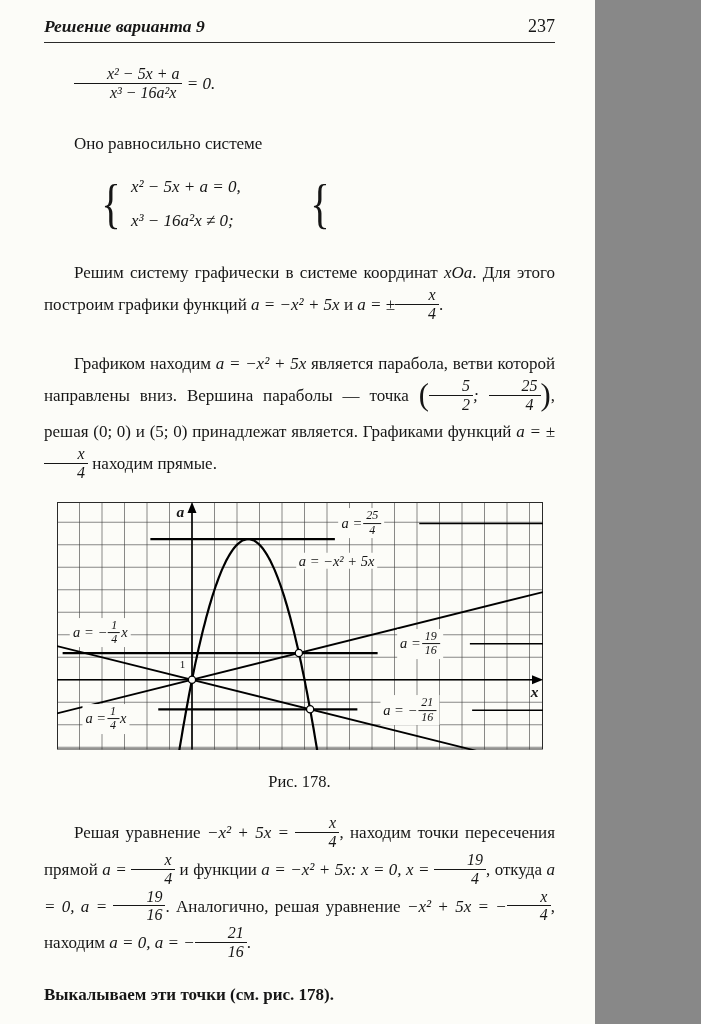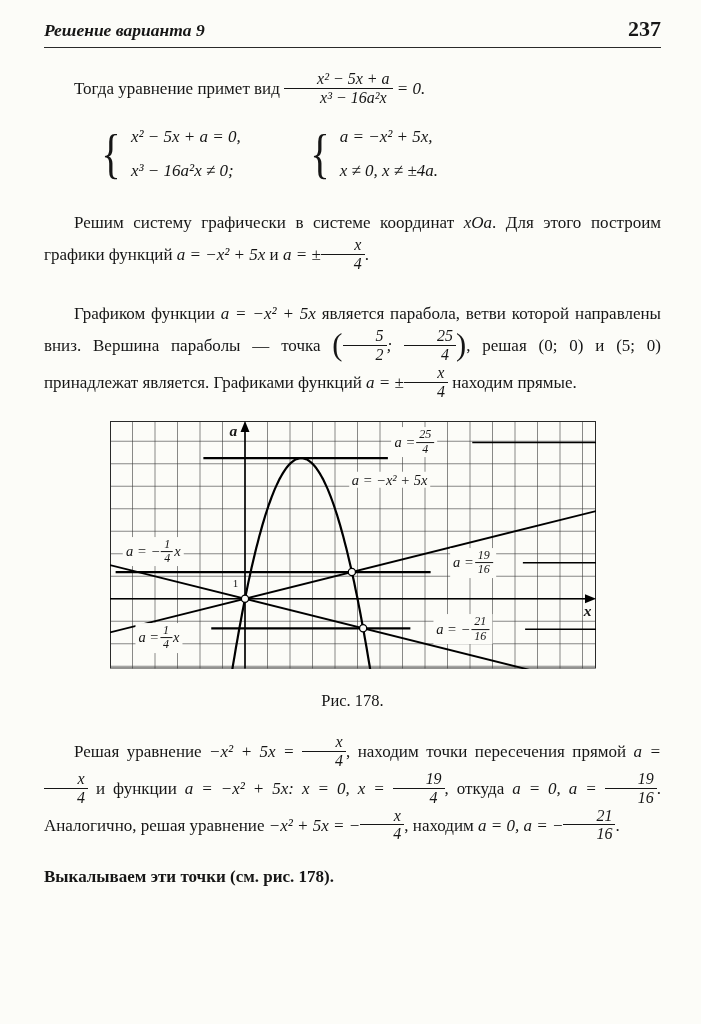--- a/index.html
+++ b/index.html
@@ -1,25 +1,25 @@
 <!DOCTYPE html>
 <html><head>
 <meta charset="utf-8">
 <style>
   html,body{margin:0;padding:0;background:#888;}
   .page{
-    width:701px;height:1024px;box-sizing:border-box;position:relative;overflow:hidden;
+    width:595px;height:1024px;box-sizing:border-box;position:relative;overflow:hidden;
     background:#fcfcf8;color:#161616;
     font-family:"Liberation Serif",serif;
     padding:16px 40px 0 44px;
   }
   .header{display:flex;justify-content:space-between;align-items:baseline;
     border-bottom:1.6px solid #2a2a2a;padding-bottom:5px;}
   .title{font-style:italic;font-weight:bold;font-size:17.5px;}
-  .pagenum{font-weight:bold;font-size:22px;}
+  .pagenum{font-weight:normal;font-size:18px;}
   .para{font-size:17px;line-height:31px;text-align:justify;margin-top:24px;}
   .indent{text-indent:30px;}
   .m{font-style:italic;}
   .frac{display:inline-flex;flex-direction:column;vertical-align:middle;text-align:center;
     font-style:italic;line-height:1.12;font-size:0.94em;position:relative;top:-2px;}
   .frac .num{border-bottom:1.2px solid #161616;padding:0 3px;display:block;}
   .frac .den{padding:0 3px;display:block;}
   .bigp{font-size:180%;font-weight:400;vertical-align:middle;font-style:normal;position:relative;top:-2px;}
   .systems{display:flex;gap:66px;margin:16px 0 0 54px;}
   .system{display:flex;align-items:center;gap:7px;}
@@ -40,49 +40,46 @@
 </head>
 <body>
 
 <div class="page">
 
   <div class="header">
     <span class="title">Решение варианта 9</span>
     <span class="pagenum">237</span>
   </div>
 
-  <p class="para indent"><span>Тогда уравнение примет вид </span><span class="frac">
+  <p class="para indent"><span class="frac">
         <span class="num">x² − 5x + a</span>
         <span class="den">x³ − 16a²x</span>
       </span><span class="m"> = 0.</span></p>
 
+  <p class="para indent"><span>Оно равносильно системе</span></p>
 
   <div class="systems">
     <div class="system">
       <span class="brace">{</span>
       <div class="sysrows">
         <span>x² − 5x + a = 0,</span>
         <span>x³ − 16a²x ≠ 0;</span>
       </div>
     </div>
     <div class="system">
       <span class="brace">{</span>
-      <div class="sysrows">
-        <span>a = −x² + 5x,</span>
-        <span>x ≠ 0, x ≠ ±4a.</span>
-      </div>
     </div>
   </div>
 
   <p class="para indent"><span>Решим систему графически в системе координат </span><span class="m">xOa</span><span>. Для этого построим графики функций </span><span class="m">a = −x² + 5x</span><span> и </span><span class="m">a = ±</span><span class="frac">
         <span class="num">x</span>
         <span class="den">4</span>
       </span><span>.</span></p>
 
-  <p class="para indent"><span>Графиком функции </span><span class="m">a = −x² + 5x</span><span> является парабола, ветви которой направлены вниз. Вершина параболы — точка </span><span class="bigp">(</span><span class="frac">
+  <p class="para indent"><span>Графиком находим </span><span class="m">a = −x² + 5x</span><span> является парабола, ветви которой направлены вниз. Вершина параболы — точка </span><span class="bigp">(</span><span class="frac">
         <span class="num">5</span>
         <span class="den">2</span>
       </span><span class="m">; </span><span class="frac">
         <span class="num">25</span>
         <span class="den">4</span>
       </span><span class="bigp">)</span><span>, решая </span><span>(0; 0)</span><span> и </span><span>(5; 0)</span><span> принадлежат является. Графиками функций </span><span class="m">a = ±</span><span class="frac">
         <span class="num">x</span>
         <span class="den">4</span>
       </span><span> находим прямые.</span></p>
 

